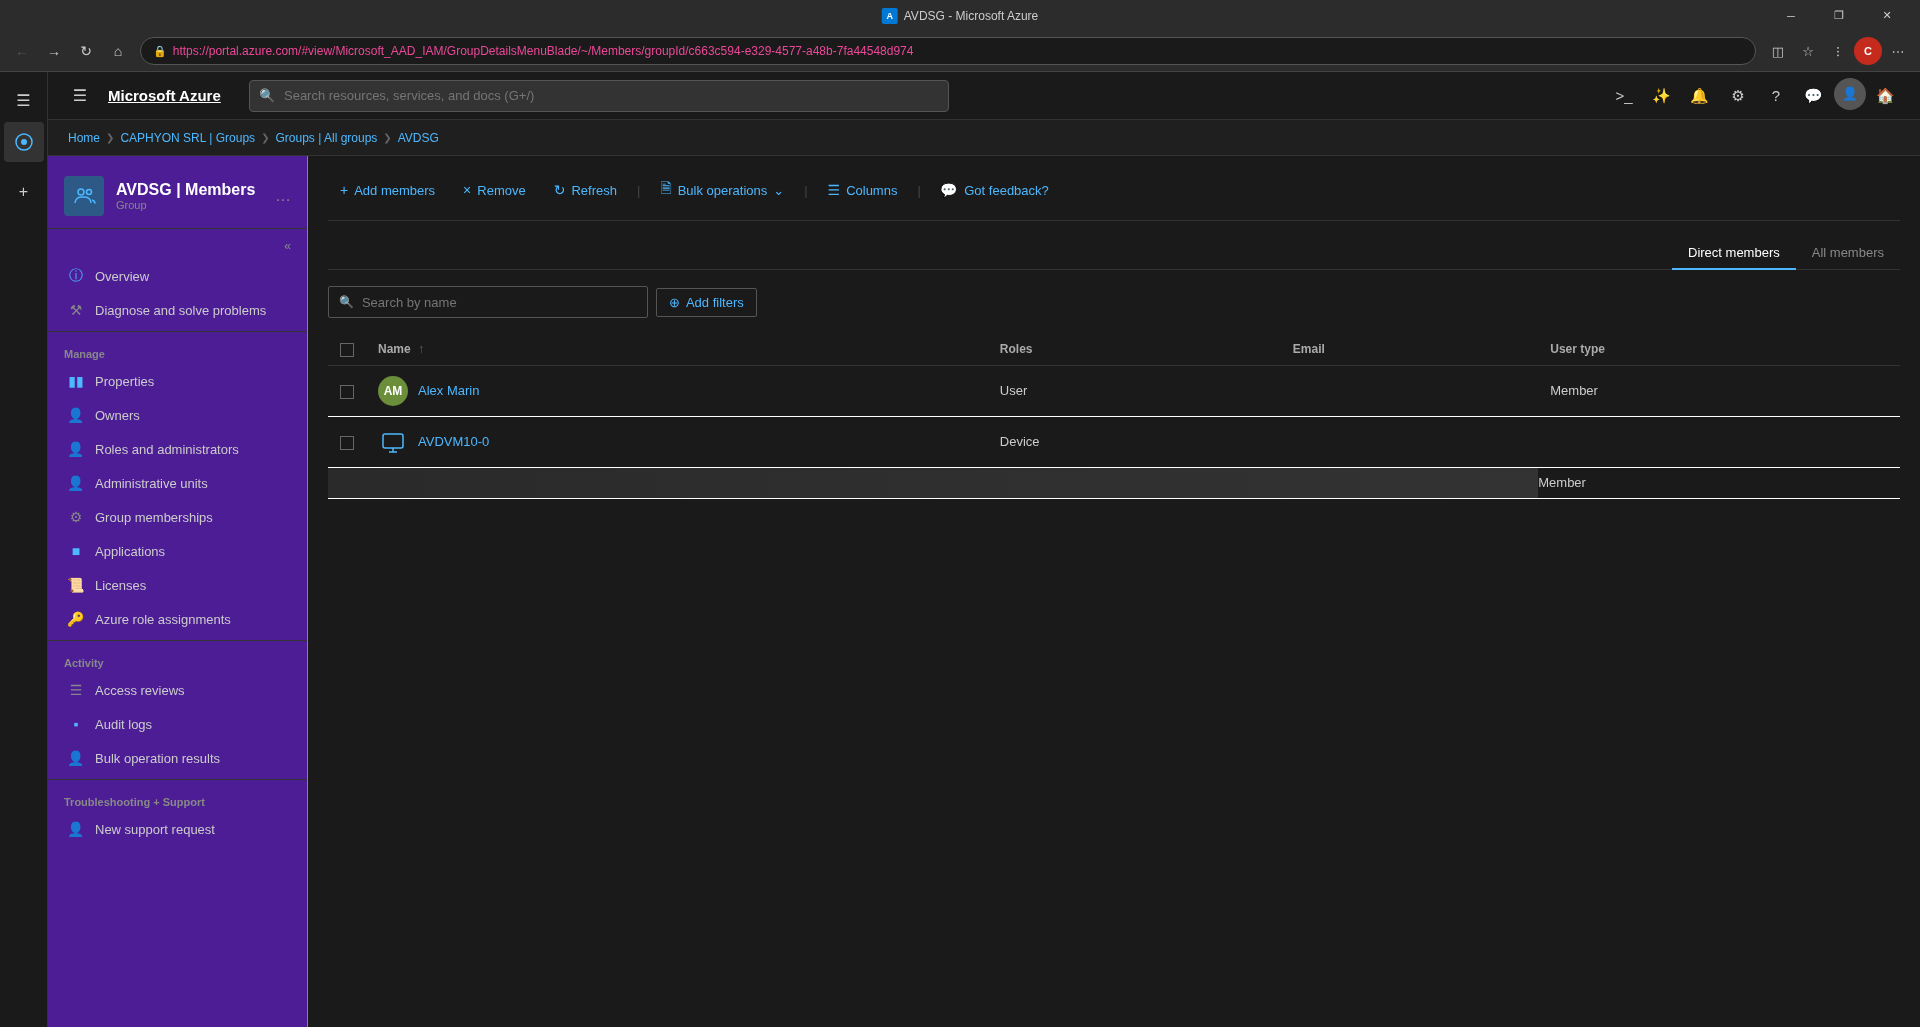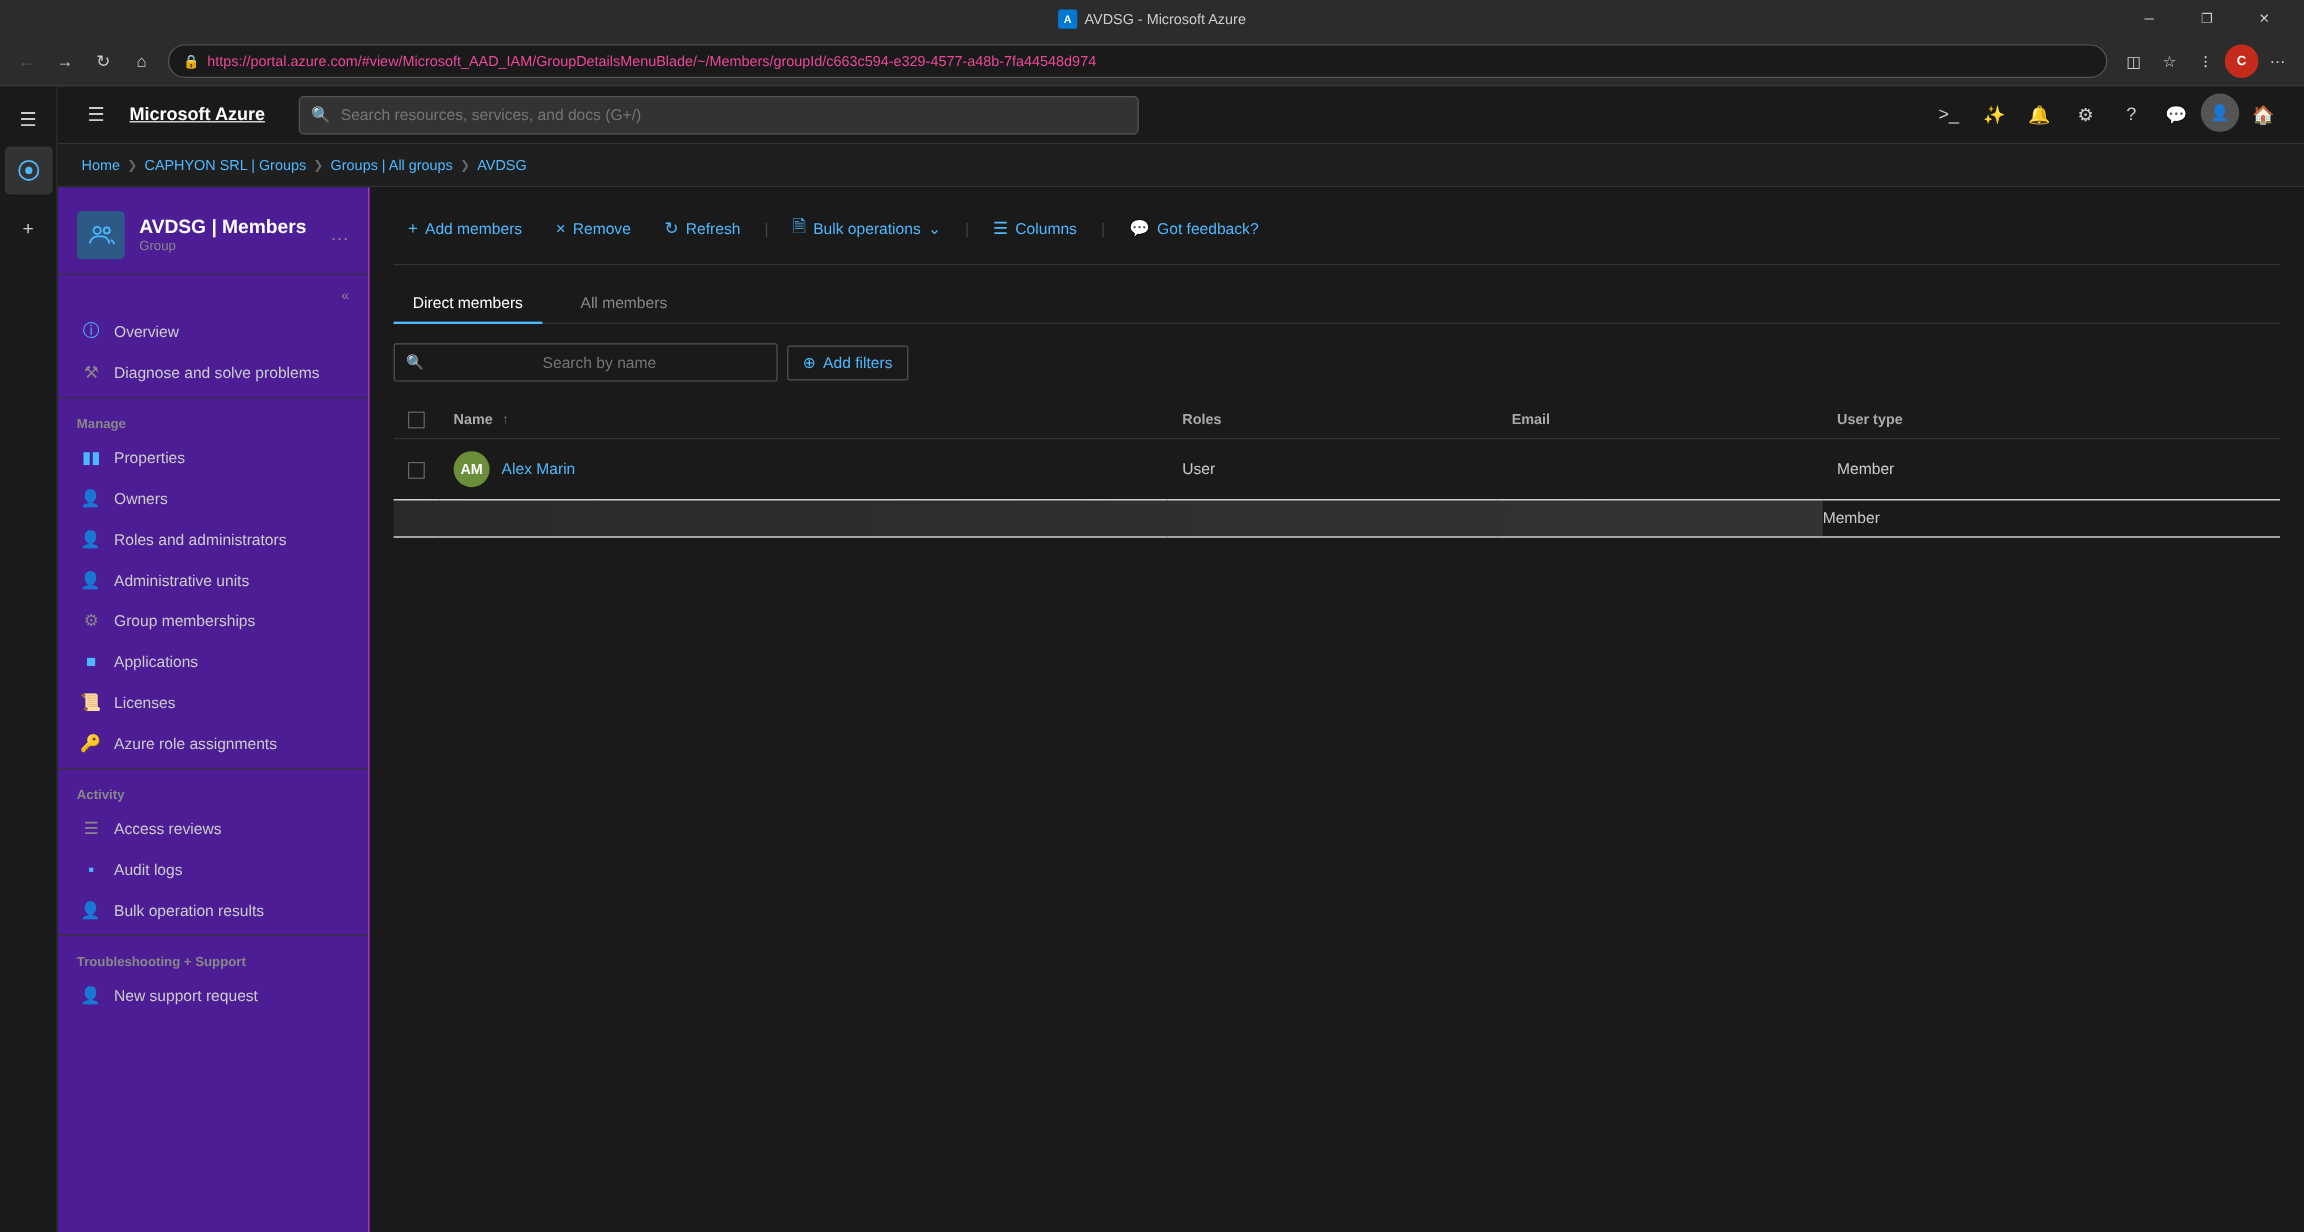--- a/index.html
+++ b/index.html
@@ -72,28 +72,28 @@
     
     .content-area { flex: 1; background: #1a1a1a; overflow-y: auto; padding: 16px 20px; }
 
     
     .toolbar { display: flex; align-items: center; gap: 4px; margin-bottom: 16px; padding-bottom: 12px; border-bottom: 1px solid #333; }
     .toolbar-btn { display: flex; align-items: center; gap: 6px; padding: 6px 12px; background: transparent; border: none; color: #4db8ff; cursor: pointer; font-size: 13px; border-radius: 2px; }
     .toolbar-btn .icon { font-size: 14px; }
     .toolbar-sep { color: #444; margin: 0 4px; }
 
     
-    .tabs { display: flex; gap: 16px; margin-bottom: 16px; border-bottom: 1px solid #333; }
+    .tabs { display: flex; gap: 0; margin-bottom: 16px; border-bottom: 1px solid #333; justify-content: flex-end; }
     .tab { padding: 8px 16px; cursor: pointer; color: #888; font-size: 13px; border-bottom: 2px solid transparent; margin-bottom: -1px; }
     .tab.active { color: white; border-bottom-color: #4db8ff; font-weight: 500; }
 
     
     .filter-row { display: flex; align-items: center; gap: 8px; margin-bottom: 16px; }
     .search-input { height: 32px; background: #1a1a1a; border: 1px solid #555; border-radius: 2px; display: flex; align-items: center; padding: 0 10px; gap: 8px; min-width: 320px; }
-    .search-input input { background: transparent; border: none; color: #ccc; font-size: 13px; flex: 1; outline: none; text-align: center; }
+    .search-input input { background: transparent; border: none; color: #ccc; font-size: 13px; flex: 1; outline: none; }
     .search-input .search-icon { color: #888; font-size: 12px; }
     .add-filters-btn { display: flex; align-items: center; gap: 6px; padding: 6px 12px; background: transparent; border: 1px solid #555; color: #4db8ff; cursor: pointer; font-size: 13px; border-radius: 2px; }
 
     
     .data-table { width: 100%; border-collapse: collapse; }
     .data-table th { text-align: left; padding: 8px 12px; color: #aaa; font-weight: 600; font-size: 12px; border-bottom: 1px solid #333; }
     .data-table th .sort-icon { margin-left: 4px; color: #666; }
     .data-table td { padding: 10px 12px; border-bottom: 1px solid #ffffff; color: #ccc; font-size: 13px; margin-top: 40px; }
     .checkbox-col { width: 32px; }
     .checkbox { width: 14px; height: 14px; border: 1px solid #666; background: transparent; cursor: pointer; appearance: none; display: inline-block; vertical-align: middle; }
@@ -365,20 +365,39 @@
                 <div class="member-cell">
                   <div class="member-avatar" style="background:#6b8e3a;">AM</div>
                   <span class="member-name">Alex Marin</span>
                 </div>
               </td>
               <td>User</td>
               <td></td>
               <td>Member</td>
             </tr>
 
+            <tr>
+              <td>
+                <input type="checkbox" class="checkbox" style="">
+              </td>
+              <td>
+                <div class="member-cell">
+                  <div class="device-icon">
+                    <svg width="24" height="24" viewBox="0 0 24 24" fill="none">
+                      <rect x="2" y="4" width="20" height="14" rx="2" stroke="#4db8ff" stroke-width="1.5" fill="none"></rect>
+                      <path d="M8 22h8M12 18v4" stroke="#4db8ff" stroke-width="1.5"></path>
+                    </svg>
+                  </div>
+                  <span class="member-name">AVDVM10-0</span>
+                </div>
+              </td>
+              <td>Device</td>
+              <td></td>
+              <td></td>
+            </tr>
 
             <tr class="loading-row">
               <td colspan="4">
                 <div class="loading-bar"></div>
               </td>
               <td>Member</td>
             </tr>
           </tbody>
         </table>
 

